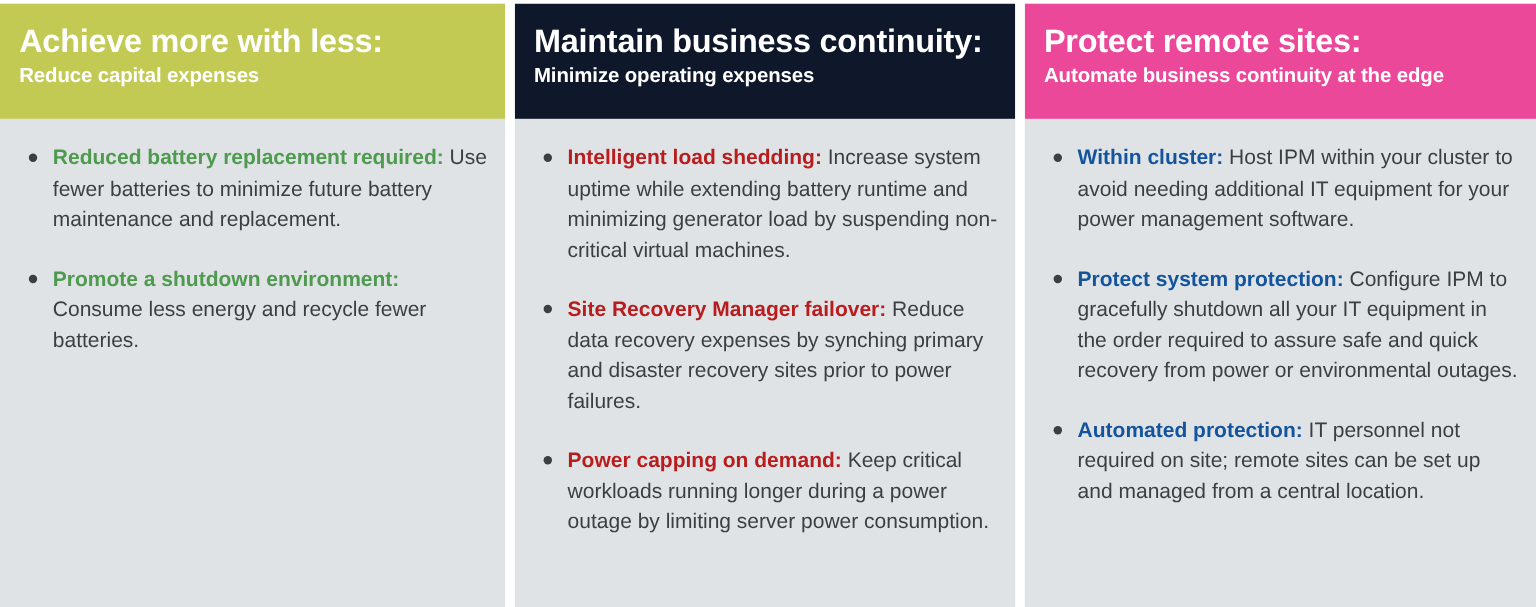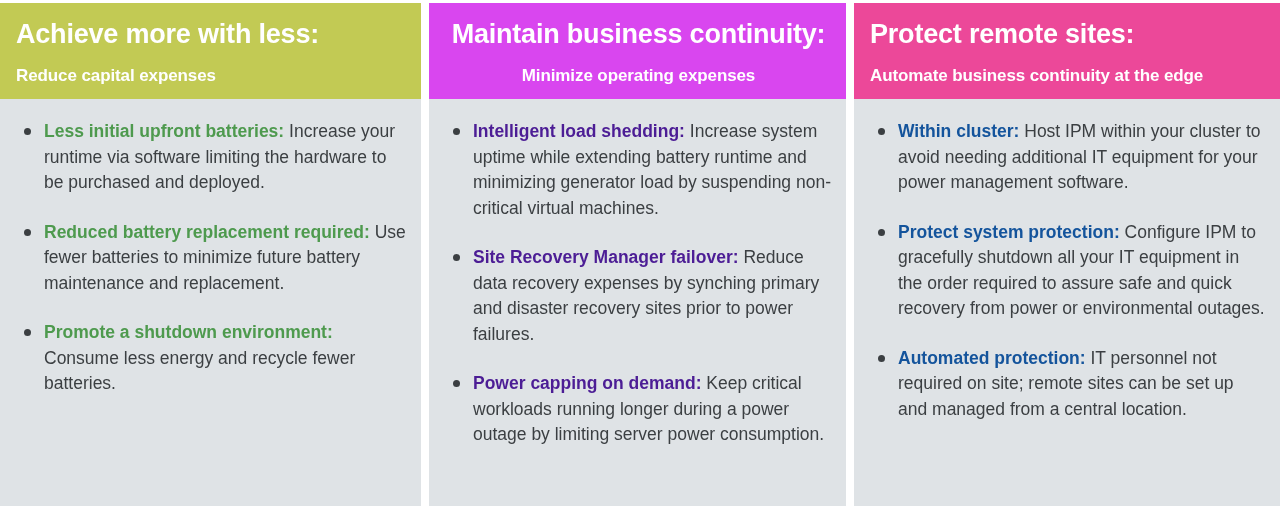--- a/index.html
+++ b/index.html
@@ -39,35 +39,35 @@
   .col-3 { width: 426px; }
 
   .col-header {
     height: 96px;
     box-sizing: border-box;
     padding: 16px 14px 0 16px;
     color: #ffffff;
     flex: 0 0 96px;
   }
   .col-1 .col-header { background: #c2ca54; }
-  .col-2 .col-header { background: #d946ef; text-align: center; }
+  .col-2 .col-header { background: #0f172a; }
   .col-3 .col-header { background: #ec4899; }
 
   .col-title {
     font-size: 27px;
     font-weight: bold;
     line-height: 31px;
     letter-spacing: -0.2px;
     white-space: nowrap;
   }
   .col-subtitle {
     font-size: 17px;
     font-weight: bold;
     line-height: 22px;
-    margin-top: 15px;
+    margin-top: 2px;
     letter-spacing: -0.1px;
     white-space: nowrap;
   }
 
   .col-body {
     flex: 1 1 auto;
     padding: 20px 14px 10px 14px;
     box-sizing: border-box;
   }
 
@@ -94,41 +94,37 @@
     width: 7px;
     height: 7px;
     border-radius: 50%;
     background: #3b3f42;
   }
 
   .bullet-head {
     font-weight: bold;
   }
   .col-1 .bullet-head { color: #4e9a4e; }
-  .col-2 .bullet-head { color: #4c1d95; }
+  .col-2 .bullet-head { color: #b91c1c; }
   .col-3 .bullet-head { color: #14549c; }
 
   .bullet-body { color: #3b3f42; }
 </style>
 </head>
 <body>
 
 <div class="board">
 
   <section class="column col-1">
     <header class="col-header">
       <div class="col-title">Achieve more with less:</div>
       <div class="col-subtitle">Reduce capital expenses</div>
     </header>
     <div class="col-body">
       <ul class="bullet-list">
-        <li class="bullet-item">
-          <span class="bullet-dot"></span>
-          <span class="bullet-head">Less initial upfront batteries:</span><span class="bullet-body"> Increase your runtime via software limiting the hardware to be purchased and deployed.</span>
-        </li>
         <li class="bullet-item">
           <span class="bullet-dot"></span>
           <span class="bullet-head">Reduced battery replacement required:</span><span class="bullet-body"> Use fewer batteries to minimize future battery maintenance and replacement.</span>
         </li>
         <li class="bullet-item">
           <span class="bullet-dot"></span>
           <span class="bullet-head">Promote a shutdown environment:</span><span class="bullet-body"> Consume less energy and recycle fewer batteries.</span>
         </li>
       </ul>
     </div>

